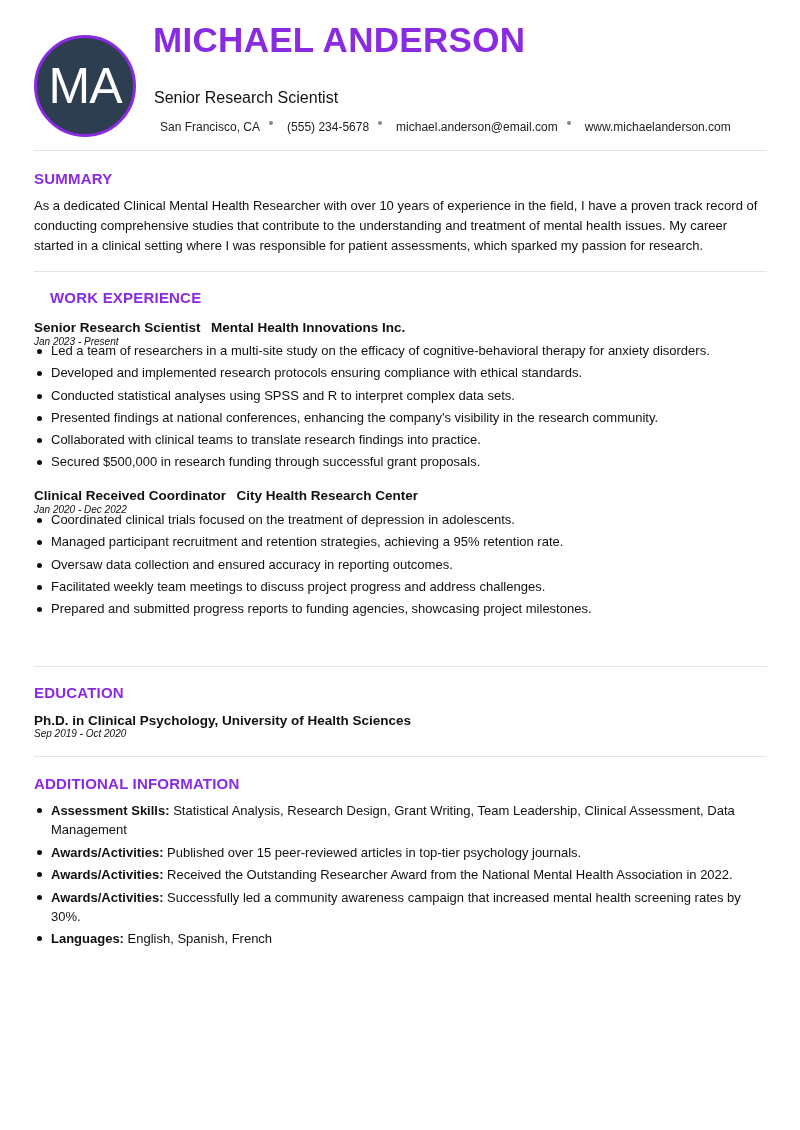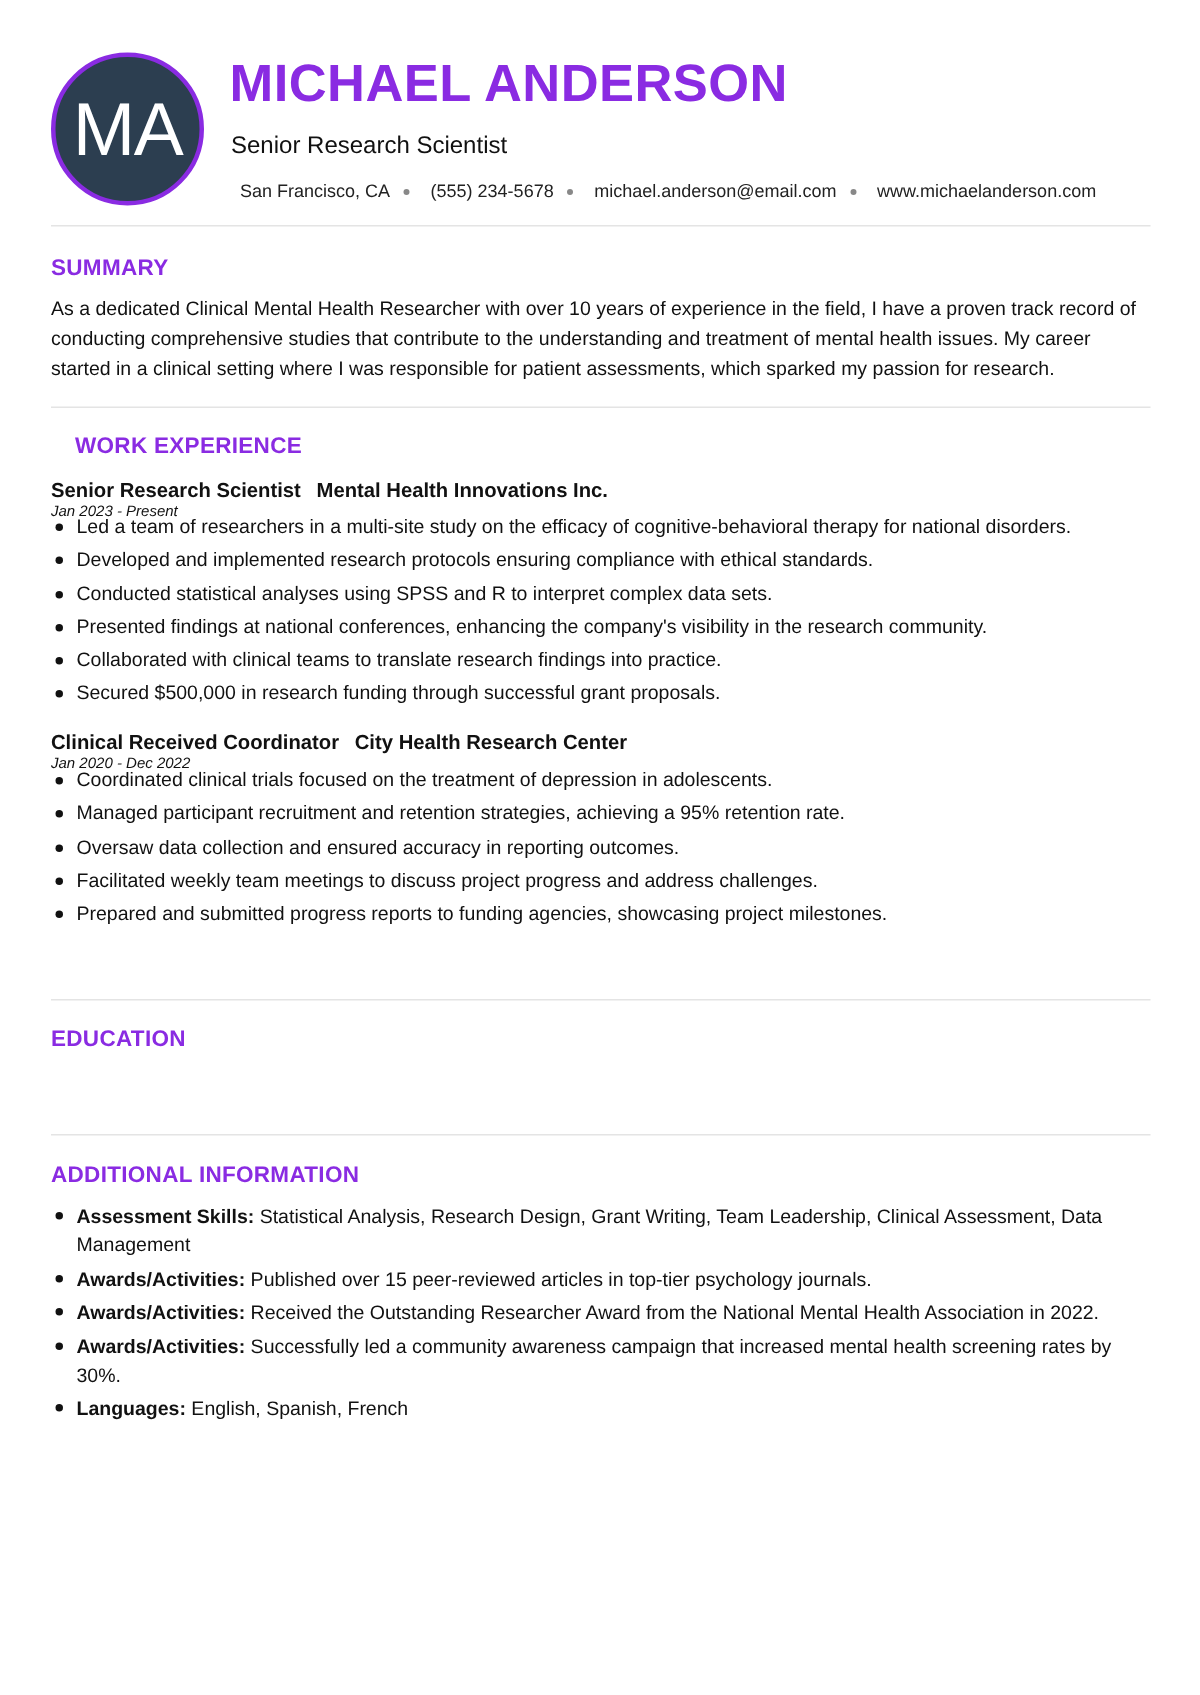--- a/index.html
+++ b/index.html
@@ -11,30 +11,30 @@
     }
     .page { position: relative; width: 800px; height: 1107px; padding: 5px 34px; }
     .avatar {
       position: absolute; left: 34px; top: 35px;
       width: 102px; height: 102px; border-radius: 50%;
       background: #2c3e50; border: 3px solid #8a2be2;
       display: flex; align-items: center; justify-content: center;
       color: #ffffff; font-size: 50px; font-weight: normal; letter-spacing: -1px;
     }
     .name {
-      position: absolute; left: 153px; top: 36px;
+      position: absolute; left: 153px; top: 20px;
       font-size: 35px; font-weight: bold; color: #8a2be2; letter-spacing: 0.3px;
     }
     .title {
       position: absolute; left: 154px; top: 89px;
       font-size: 16px; color: #111111;
     }
     .contacts {
       position: absolute; left: 160px; top: 120px;
-      display: flex; align-items: center; font-size: 12px; color: #222222;
+      display: flex; font-size: 12px; color: #222222;
     }
     .contacts .item { white-space: nowrap; }
     .contacts .dot {
       display: inline-block; width: 4px; height: 4px; border-radius: 50%;
       background: #888888; margin: 0 14px 0 9px; position: relative; top: 1px;
     }
     .divider { position: absolute; left: 34px; right: 33px; height: 1px; background: #e4e4e4; }
 
     
     .section-title {
@@ -93,21 +93,21 @@
   <div class="section-title" style="top:289px;margin-left:16px;">WORK EXPERIENCE</div>
 
   <div class="job-head" style="top:318px;">
     <div>
       <span class="role">Senior Research Scientist</span>
       <span class="company">Mental Health Innovations Inc.</span>
     </div>
     <span class="date">Jan 2023 - Present</span>
   </div>
   <ul class="bullets" style="top:342px;">
-    <li>Led a team of researchers in a multi-site study on the efficacy of cognitive-behavioral therapy for national disorders.</li>
+    <li>Led a team of researchers in a multi-site study on the efficacy of cognitive-behavioral therapy for anxiety disorders.</li>
     <li>Developed and implemented research protocols ensuring compliance with ethical standards.</li>
     <li>Conducted statistical analyses using SPSS and R to interpret complex data sets.</li>
     <li>Presented findings at national conferences, enhancing the company's visibility in the research community.</li>
     <li>Collaborated with clinical teams to translate research findings into practice.</li>
     <li>Secured $500,000 in research funding through successful grant proposals.</li>
   </ul>
 
   <div class="job-head" style="top:486px;">
     <div>
       <span class="role">Clinical Received Coordinator</span>
@@ -118,20 +118,24 @@
   <ul class="bullets" style="top:511px;">
     <li>Coordinated clinical trials focused on the treatment of depression in adolescents.</li>
     <li>Managed participant recruitment and retention strategies, achieving a 95% retention rate.</li>
     <li>Oversaw data collection and ensured accuracy in reporting outcomes.</li>
     <li>Facilitated weekly team meetings to discuss project progress and address challenges.</li>
     <li>Prepared and submitted progress reports to funding agencies, showcasing project milestones.</li>
   </ul>
   <div class="divider" style="top:666px;"></div>
 
   <div class="section-title" style="top:684px;">EDUCATION</div>
+  <div class="job-head" style="top:713px;">
+    <span class="role">Ph.D. in Clinical Psychology, University of Health Sciences</span>
+    <span class="date">Sep 2019 - Oct 2020</span>
+  </div>
   <div class="divider" style="top:756px;"></div>
 
   <div class="section-title" style="top:775px;">ADDITIONAL INFORMATION</div>
   <ul class="bullets info-bullets" style="top:801px;">
     <li><span class="label">Assessment Skills:</span><span> Statistical Analysis, Research Design, Grant Writing, Team Leadership, Clinical Assessment, Data Management</span></li>
     <li><span class="label">Awards/Activities:</span><span> Published over 15 peer-reviewed articles in top-tier psychology journals.</span></li>
     <li><span class="label">Awards/Activities:</span><span> Received the Outstanding Researcher Award from the National Mental Health Association in 2022.</span></li>
     <li><span class="label">Awards/Activities:</span><span> Successfully led a community awareness campaign that increased mental health screening rates by 30%.</span></li>
     <li><span class="label">Languages:</span><span> English,  Spanish,  French</span></li>
   </ul>

